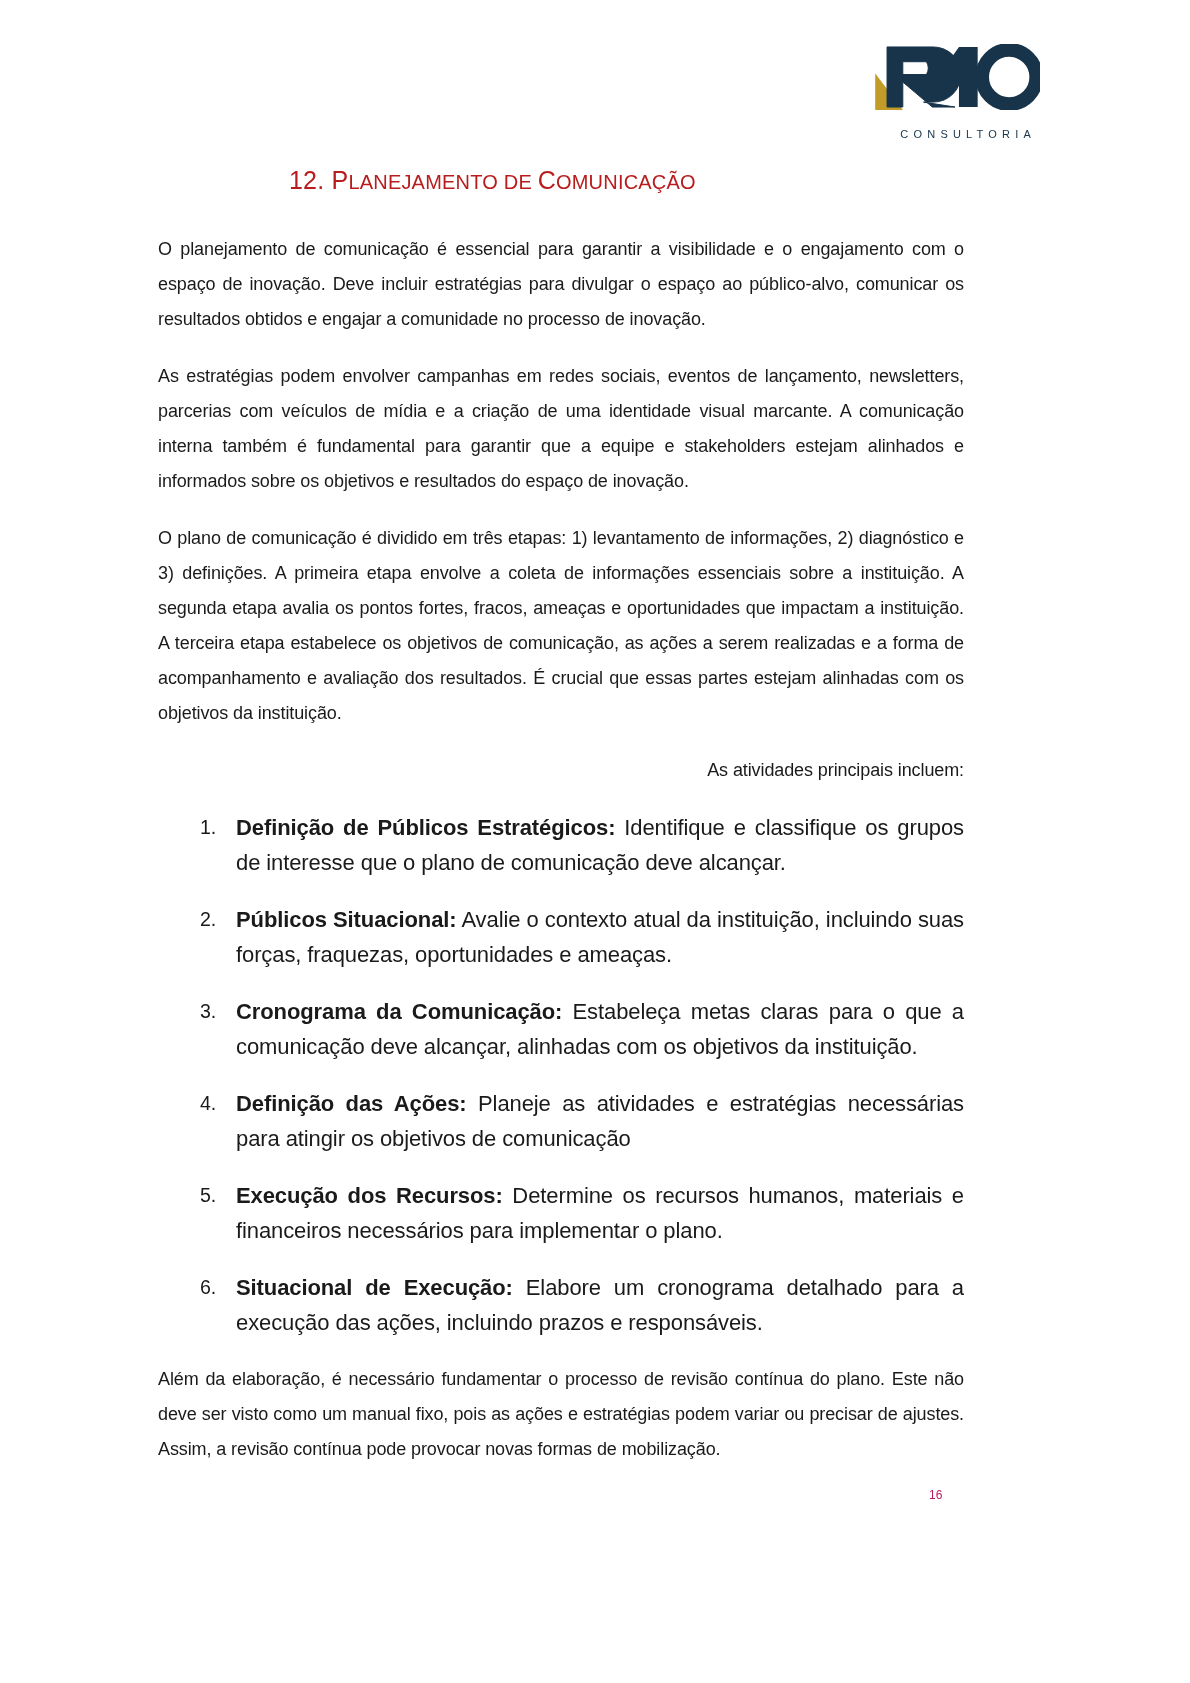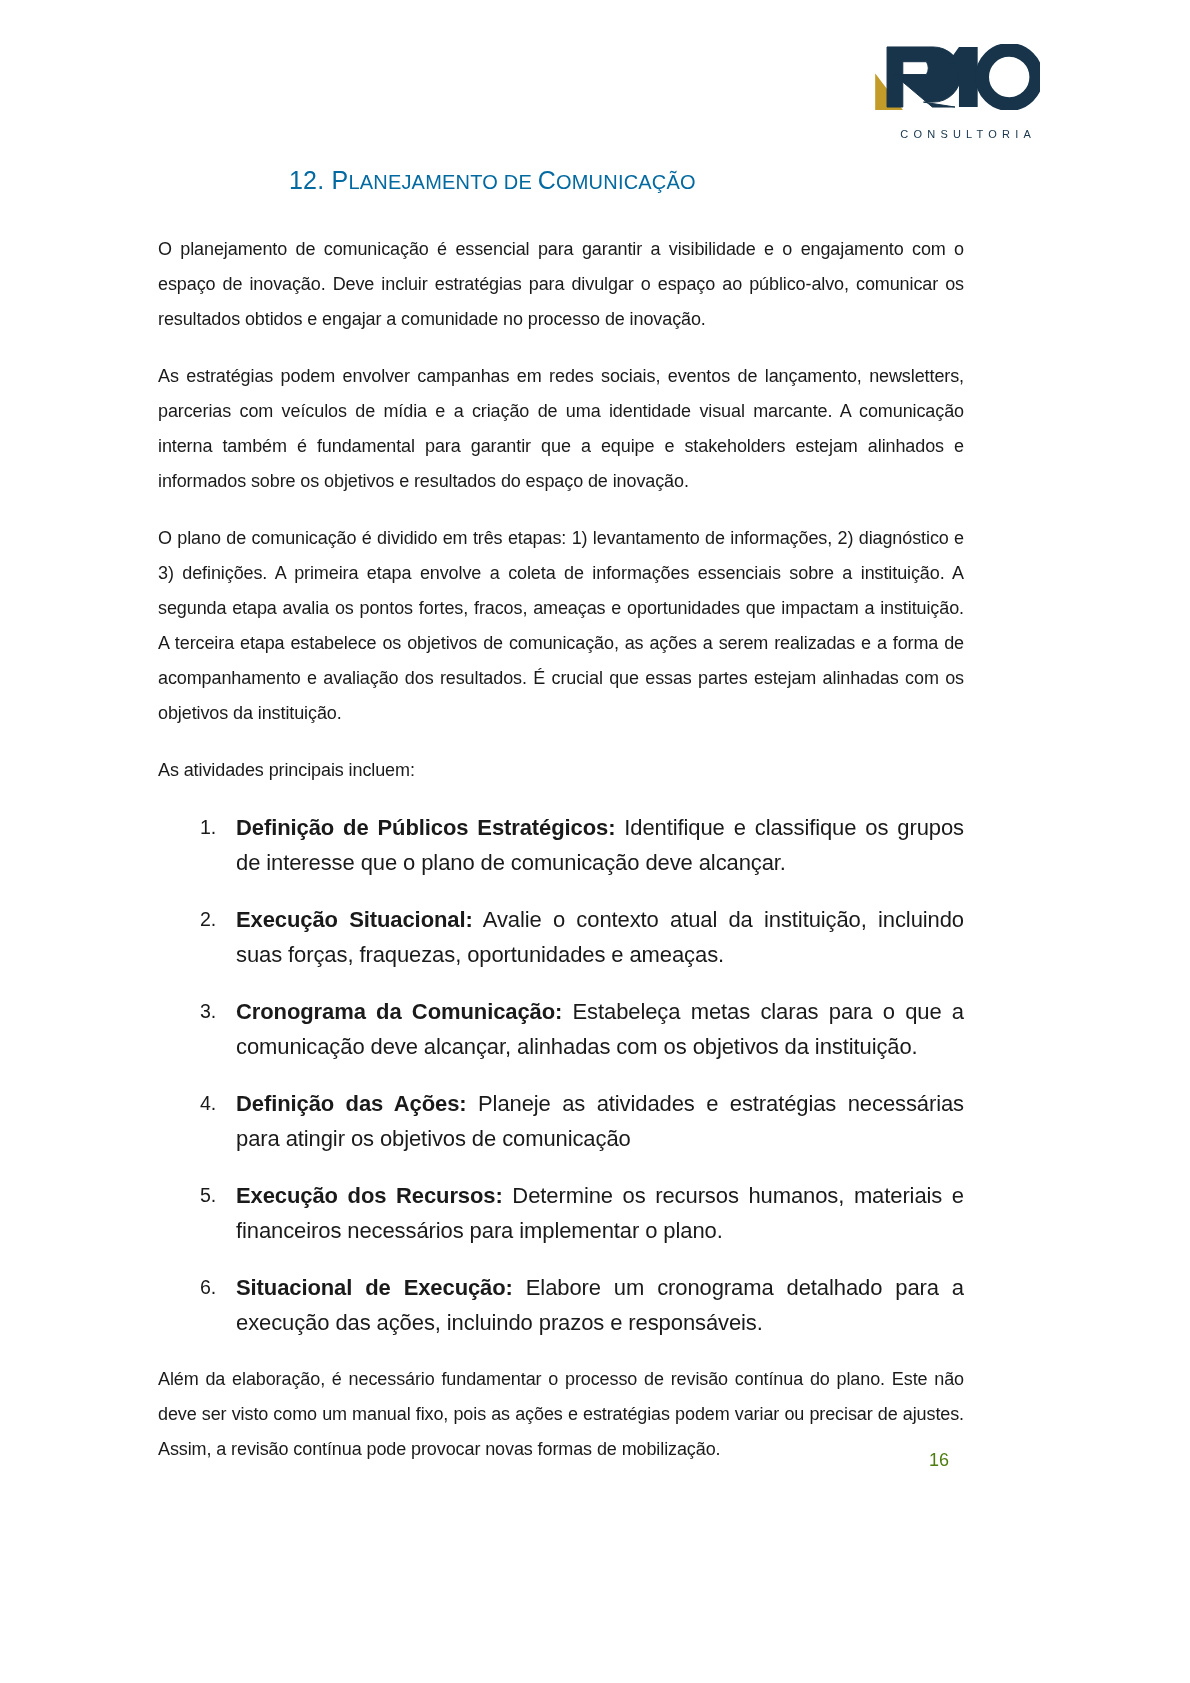--- a/index.html
+++ b/index.html
@@ -54,21 +54,21 @@
   }
 
   
   .doc-title {
     position: absolute;
     top: 166px;
     left: 289px;
     font-family: "Liberation Sans", sans-serif;
     font-size: 25px;
     font-weight: 400;
-    color: #0369a1;
+    color: #b91c1c;
     letter-spacing: 0.2px;
     white-space: nowrap;
   }
   .doc-title .sc {
     font-size: 20px;
   }
 
   
   .content {
     position: absolute;
@@ -79,21 +79,21 @@
   p.para {
     margin: 0 0 22px 0;
     font-size: 18px;
     line-height: 35px;
     text-align: justify;
     color: #1a1a1a;
     font-weight: 400;
     letter-spacing: -0.1px;
   }
   p.para.tight {
-    text-align: left;
+    text-align: right;
   }
   p.para:last-child {
     margin-bottom: 0;
   }
 
   ol.activities {
     margin: 6px 0 18px 0;
     padding: 0;
     list-style: none;
     counter-reset: act;
@@ -119,23 +119,23 @@
     line-height: 35px;
     color: #1a1a1a;
   }
   ol.activities > li .lead {
     font-weight: bold;
   }
 
   .page-number {
     position: absolute;
     left: 929px;
-    top: 1450px;
-    font-size: 18px;
-    color: #4d7c0f;
+    top: 1488px;
+    font-size: 12px;
+    color: #be185d;
     font-family: "Liberation Sans", sans-serif;
   }
 </style>
 </head>
 <body>
 
 <div class="page">
 
   <div class="header">
     <div class="logo">
@@ -163,21 +163,21 @@
     <p class="para">O planejamento de comunicação é essencial para garantir a visibilidade e o engajamento com o espaço de inovação. Deve incluir estratégias para divulgar o espaço ao público-alvo, comunicar os resultados obtidos e engajar a comunidade no processo de inovação.</p>
 
     <p class="para">As estratégias podem envolver campanhas em redes sociais, eventos de lançamento, newsletters, parcerias com veículos de mídia e a criação de uma identidade visual marcante. A comunicação interna também é fundamental para garantir que a equipe e stakeholders estejam alinhados e informados sobre os objetivos e resultados do espaço de inovação.</p>
 
     <p class="para">O plano de comunicação é dividido em três etapas: 1) levantamento de informações, 2) diagnóstico e 3) definições. A primeira etapa envolve a coleta de informações essenciais sobre a instituição. A segunda etapa avalia os pontos fortes, fracos, ameaças e oportunidades que impactam a instituição. A terceira etapa estabelece os objetivos de comunicação, as ações a serem realizadas e a forma de acompanhamento e avaliação dos resultados. É crucial que essas partes estejam alinhadas com os objetivos da instituição.</p>
 
     <p class="para tight">As atividades principais incluem:</p>
 
     <ol class="activities">
       <li><span class="lead">Definição de Públicos Estratégicos:</span><span> Identifique e classifique os grupos de interesse que o plano de comunicação deve alcançar.</span></li>
-      <li><span class="lead">Execução Situacional:</span><span> Avalie o contexto atual da instituição, incluindo suas forças, fraquezas, oportunidades e ameaças.</span></li>
+      <li><span class="lead">Públicos Situacional:</span><span> Avalie o contexto atual da instituição, incluindo suas forças, fraquezas, oportunidades e ameaças.</span></li>
       <li><span class="lead">Cronograma da Comunicação:</span><span> Estabeleça metas claras para o que a comunicação deve alcançar, alinhadas com os objetivos da instituição.</span></li>
       <li><span class="lead">Definição das Ações:</span><span> Planeje as atividades e estratégias necessárias para atingir os objetivos de comunicação</span></li>
       <li><span class="lead">Execução dos Recursos:</span><span> Determine os recursos humanos, materiais e financeiros necessários para implementar o plano.</span></li>
       <li><span class="lead">Situacional de Execução:</span><span> Elabore um cronograma detalhado para a execução das ações, incluindo prazos e responsáveis.</span></li>
     </ol>
 
     <p class="para">Além da elaboração, é necessário fundamentar o processo de revisão contínua do plano. Este não deve ser visto como um manual fixo, pois as ações e estratégias podem variar ou precisar de ajustes. Assim, a revisão contínua pode provocar novas formas de mobilização.</p>
   </div>
 
   <div class="page-number">16</div>

